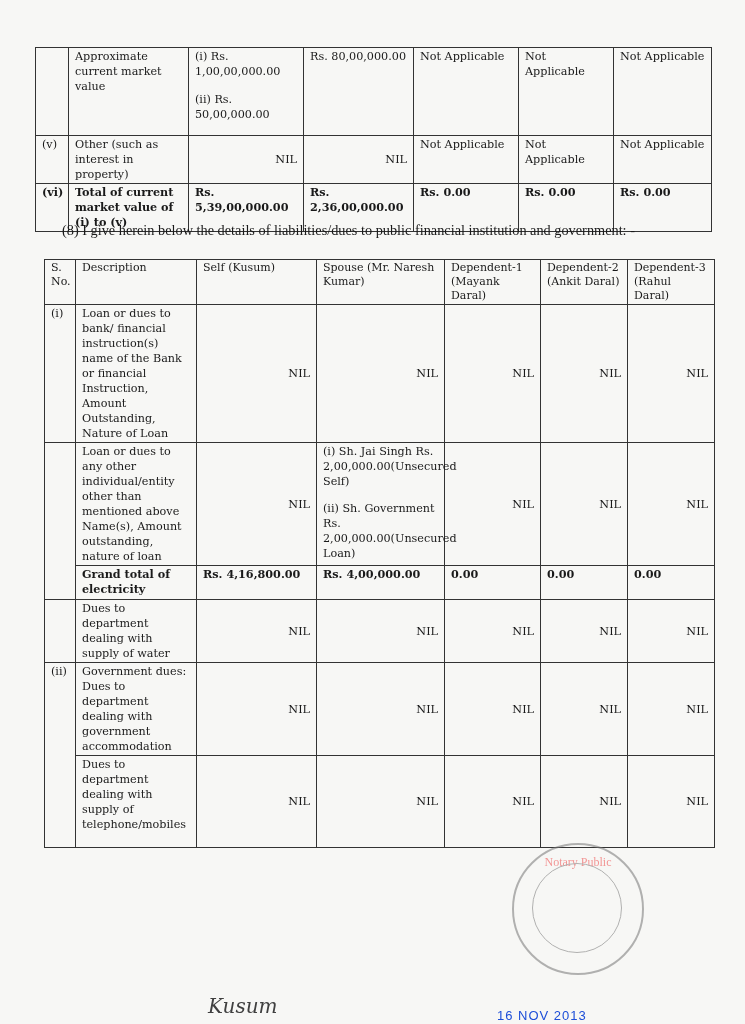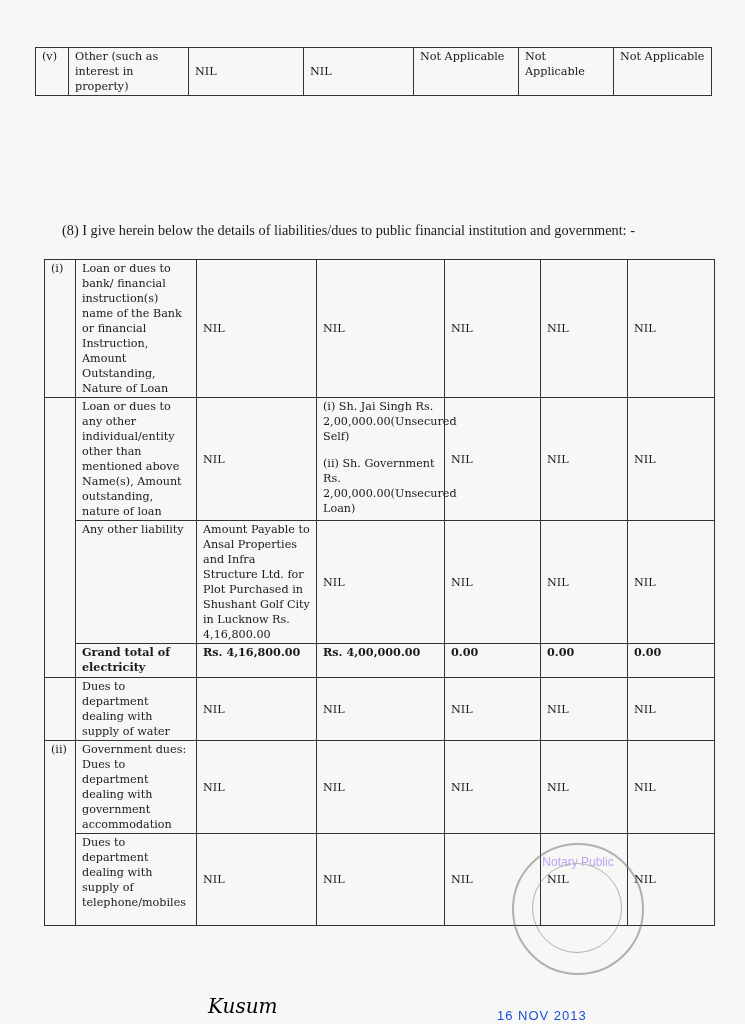--- a/index.html
+++ b/index.html
@@ -2,98 +2,120 @@
 <html><head>
 <meta charset="utf-8">
 <style>
   html, body { margin:0; padding:0; }
   body {
     width:745px; height:1024px; background:#f7f7f5; position:relative; overflow:hidden;
     font-family:"DejaVu Serif", "Liberation Serif", serif; color:#1a1a1a;
   }
   table { border-collapse:collapse; position:absolute; table-layout:fixed; }
   td { border:1.2px solid #333; vertical-align:top; font-size:11.2px; line-height:15px; padding:1px 6px; }
-  .c { text-align:left; vertical-align:middle; }
+  .c { text-align:right; vertical-align:middle; }
   .b { font-weight:bold; }
   #t1 { left:35px; top:47px; width:676px; }
   #t2 { left:44px; top:259px; width:670px; }
   #intro { position:absolute; left:62px; top:222px; font-size:14.3px; font-family:Liberation Serif, serif;text-align:right; }
   .hdr td { font-size:11px; line-height:14px; }
-  #sig { position:absolute; left:208px; top:994px; font-size:20px; font-family:"DejaVu Serif", serif; font-style:italic; color:#000000; }
+  #sig { position:absolute; left:208px; top:994px; font-size:20px; font-family:"DejaVu Serif", serif; font-style:italic; color:#404040; }
   #date { position:absolute; left:497px; top:1008px; font-size:13px; color:#1d4ed8; letter-spacing:1px; font-family:"Liberation Sans", sans-serif; }
   #stamp { position:absolute; left:512px; top:843px; width:128px; height:128px; border:2px solid #777; border-radius:50%; opacity:0.55; }
   #stamp:after { content:""; position:absolute; left:18px; top:18px; width:88px; height:88px; border:1.5px solid #777; border-radius:50%; }
-  #stamp-text { position:absolute; left:0; right:0; top:10px; text-align:center; font-size:12px; color:#8b5cf6; font-family:Liberation Sans, sans-serif; }
+  #stamp-text { position:absolute; left:0; right:0; top:10px; text-align:center; font-size:12px; color:#ef4444; font-family:Liberation Serif, serif; }
 </style>
 </head>
 <body>
 
 <table id="t1">
   <colgroup>
       <col style="width:33px">
       <col style="width:120px">
       <col style="width:115px">
       <col style="width:110px">
       <col style="width:105px">
       <col style="width:95px">
       <col style="width:98px">
     </colgroup>
   <tbody>
+      <tr style="height:88px">
+    <td></td>
+    <td>Approximate current market value</td>
+    <td>
+          <div>(i) Rs. 1,00,00,000.00</div>
+          <div style="height:13px"></div>
+          <div>(ii) Rs. 50,00,000.00</div>
+        </td>
+    <td>Rs. 80,00,000.00</td>
+    <td>Not Applicable</td>
+    <td>Not Applicable</td>
+    <td>Not Applicable</td>
+  </tr>
   <tr style="height:30px">
     <td>(v)</td>
     <td>Other (such as interest in property)</td>
     <td class="c">NIL</td>
     <td class="c">NIL</td>
     <td>Not Applicable</td>
     <td>Not Applicable</td>
     <td>Not Applicable</td>
+  </tr>
+  <tr style="height:46px" class="b">
+    <td class="b">(vi)</td>
+    <td class="b">Total of current market value of (i) to (v)</td>
+    <td class="b">Rs. 5,39,00,000.00</td>
+    <td class="b">Rs. 2,36,00,000.00</td>
+    <td class="b">Rs. 0.00</td>
+    <td class="b">Rs. 0.00</td>
+    <td class="b">Rs. 0.00</td>
   </tr>
 </tbody>
   </table>
 
 <div id="intro">(8) I give herein below the details of liabilities/dues to public financial institution and government: -</div>
 
 <table id="t2">
   <colgroup>
       <col style="width:31px">
       <col style="width:121px">
       <col style="width:120px">
       <col style="width:128px">
       <col style="width:96px">
       <col style="width:87px">
       <col style="width:87px">
     </colgroup>
   <tbody>
+      <tr class="hdr" style="height:34px">
+    <td>S. No.</td>
+    <td>Description</td>
+    <td>Self (Kusum)</td>
+    <td>Spouse (Mr. Naresh Kumar)</td>
+    <td>Dependent-1 (Mayank Daral)</td>
+    <td>Dependent-2 (Ankit Daral)</td>
+    <td>Dependent-3 (Rahul Daral)</td>
+  </tr>
   <tr style="height:132px">
     <td>(i)</td>
     <td>Loan or dues to bank/ financial instruction(s) name of the Bank or financial Instruction, Amount Outstanding, Nature of Loan</td>
     <td class="c">NIL</td>
     <td class="c">NIL</td>
     <td class="c">NIL</td>
     <td class="c">NIL</td>
     <td class="c">NIL</td>
   </tr>
   <tr style="height:120px">
     <td style="border-top:none;border-bottom:none"></td>
     <td>Loan or dues to any other individual/entity other than mentioned above Name(s), Amount outstanding, nature of loan</td>
     <td class="c">NIL</td>
     <td>
           <div>(i) Sh. Jai Singh Rs. 2,00,000.00(Unsecured Self)</div>
           <div style="height:12px"></div>
           <div>(ii) Sh. Government Rs. 2,00,000.00(Unsecured Loan)</div>
         </td>
-    <td class="c">NIL</td>
-    <td class="c">NIL</td>
-    <td class="c">NIL</td>
-  </tr>
-  <tr style="height:122px">
-    <td style="border-top:none;border-bottom:none"></td>
-    <td>Any other liability</td>
-    <td>Amount Payable to Ansal Properties and Infra Structure Ltd. for Plot Purchased in Shushant Golf City in Lucknow Rs. 4,16,800.00</td>
-    <td class="c">NIL</td>
     <td class="c">NIL</td>
     <td class="c">NIL</td>
     <td class="c">NIL</td>
   </tr>
   <tr style="height:34px">
     <td style="border-top:none"></td>
     <td class="b">Grand total of electricity</td>
     <td class="b">Rs. 4,16,800.00</td>
     <td class="b">Rs. 4,00,000.00</td>
     <td class="b">0.00</td>

